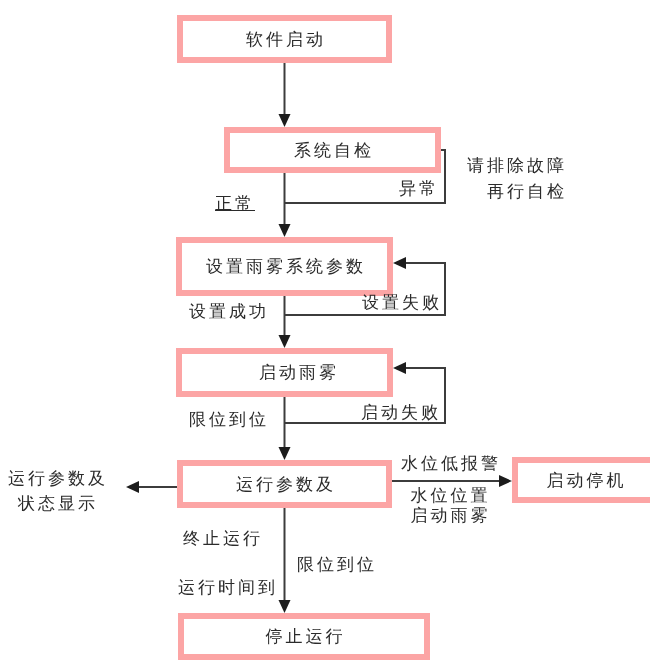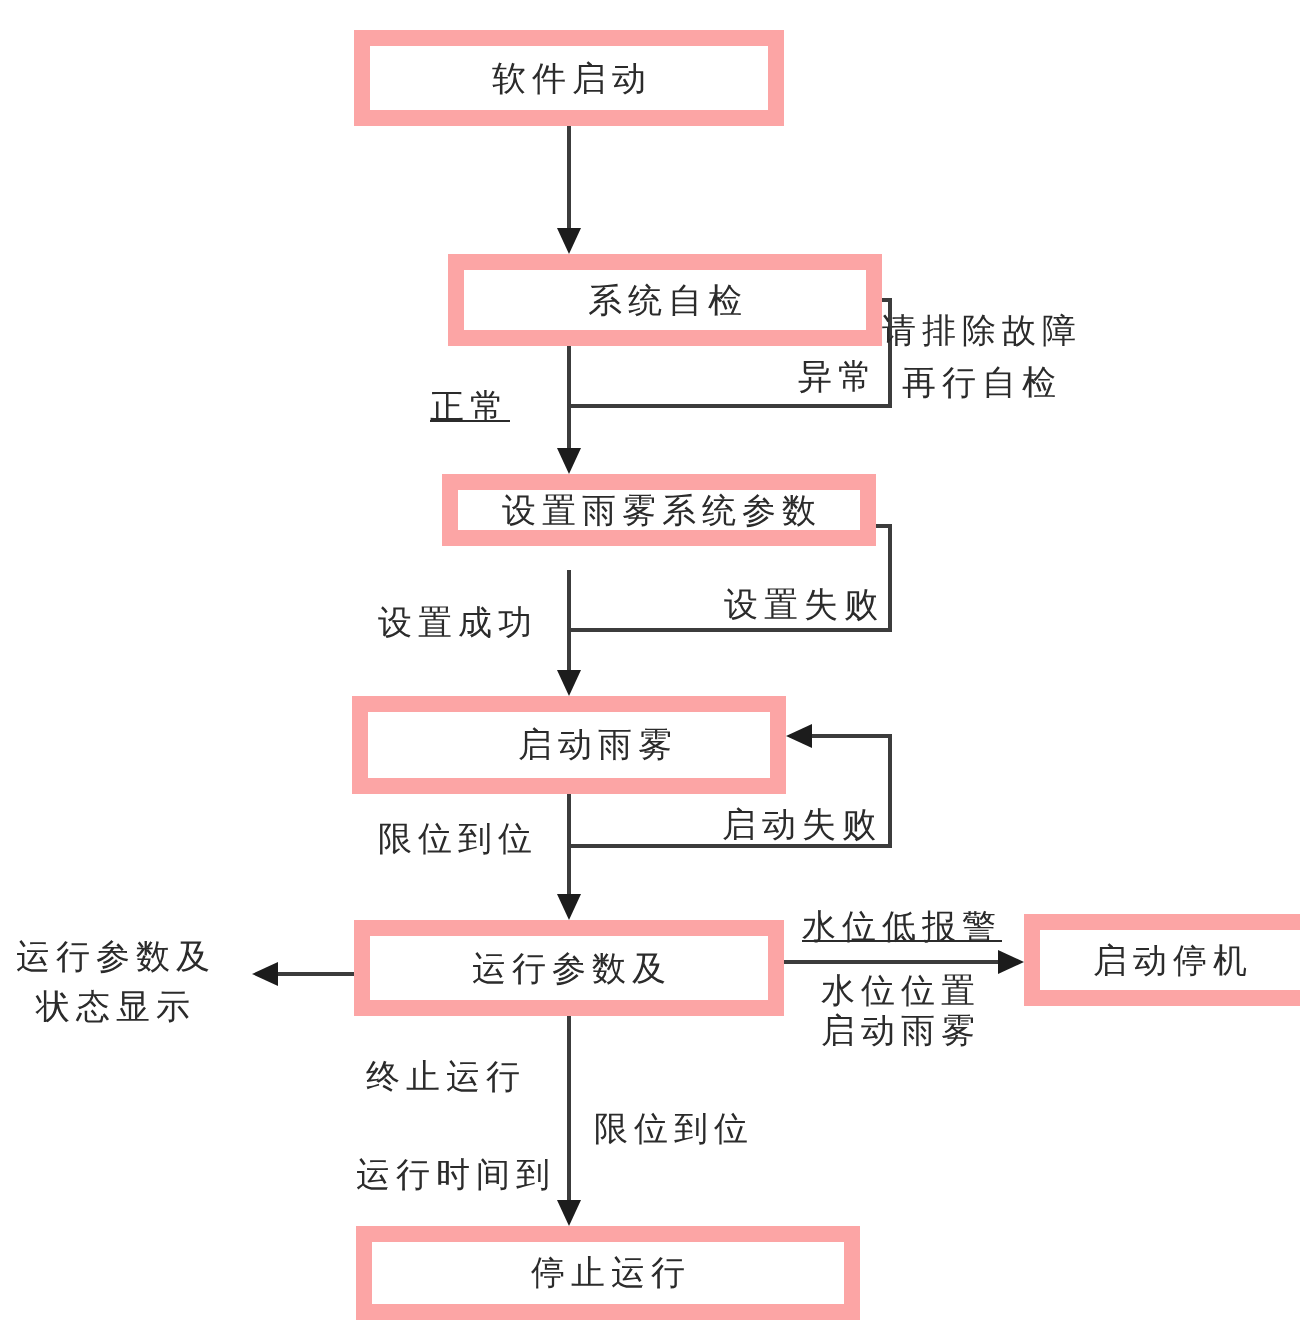--- a/index.html
+++ b/index.html
@@ -28,53 +28,53 @@
     stroke: #3c3c3c;
     stroke-width: 2;
   }
   .connectors polygon {
     fill: #1c1c1c;
     stroke: none;
   }
   .node {
     position: absolute;
     box-sizing: border-box;
-    border: 8px solid #fca5a5;
+    border: 6px solid #fca5a5;
     background: #ffffff;
     display: flex;
     align-items: center;
     justify-content: center;
     font-size: 17px;
     letter-spacing: 3px;
     text-indent: 3px;
     white-space: nowrap;
   }
   .node-software-start { left: 177px; top: 15px;  width: 215px; height: 48px; }
   .node-self-check     { left: 176px; top: 127px; width: 217px; height: 46px; margin-left: 48px; }
-  .node-set-params     { left: 176px; top: 237px; width: 217px; height: 36px; margin-left: 45px; }
+  .node-set-params     { left: 176px; top: 237px; width: 217px; height: 59px; }
   .node-start-rainfog  { left: 176px; top: 348px; width: 217px; height: 49px; padding-left: 26px; }
   .node-system-run     { left: 177px; top: 460px; width: 215px; height: 48px; }
   .node-start-shutdown { left: 512px; top: 457px; width: 146px; height: 46px; }
   .node-stop-run       { left: 178px; top: 613px; width: 252px; height: 47px; }
   .edge-label {
     position: absolute;
     font-size: 17px;
     letter-spacing: 3px;
     white-space: nowrap;
     line-height: 20px;
   }
   .lbl-normal        { left: 215px; top: 194px; text-decoration: underline; }
   .lbl-abnormal      { left: 399px; top: 179px; }
-  .lbl-fault-note    { left: 434px; top: 153px; width: 114px; text-align: center; line-height: 26px; }
+  .lbl-fault-note    { left: 453px; top: 153px; width: 114px; text-align: right; line-height: 26px; }
   .lbl-set-success   { left: 189px; top: 302px; }
   .lbl-set-fail      { left: 362px; top: 293px; }
   .lbl-start-success { left: 189px; top: 410px; }
   .lbl-start-fail    { left: 361px; top: 403px; }
   .lbl-display       { left: 2px;   top: 466px; width: 112px; text-align: center; line-height: 25px; }
-  .lbl-water-low     { left: 401px; top: 454px; text-decoration: underline; }
+  .lbl-water-low     { left: 401px; top: 454px; }
   .lbl-water-pos     { left: 403px; top: 486px; width: 95px;  text-align: center; line-height: 20px; }
   .lbl-terminate     { left: 183px; top: 529px; }
   .lbl-servo-fault   { left: 297px; top: 555px; }
   .lbl-time-up       { left: 178px; top: 578px; }
 </style>
 </head>
 <body>
 
 <div class="canvas">
 

